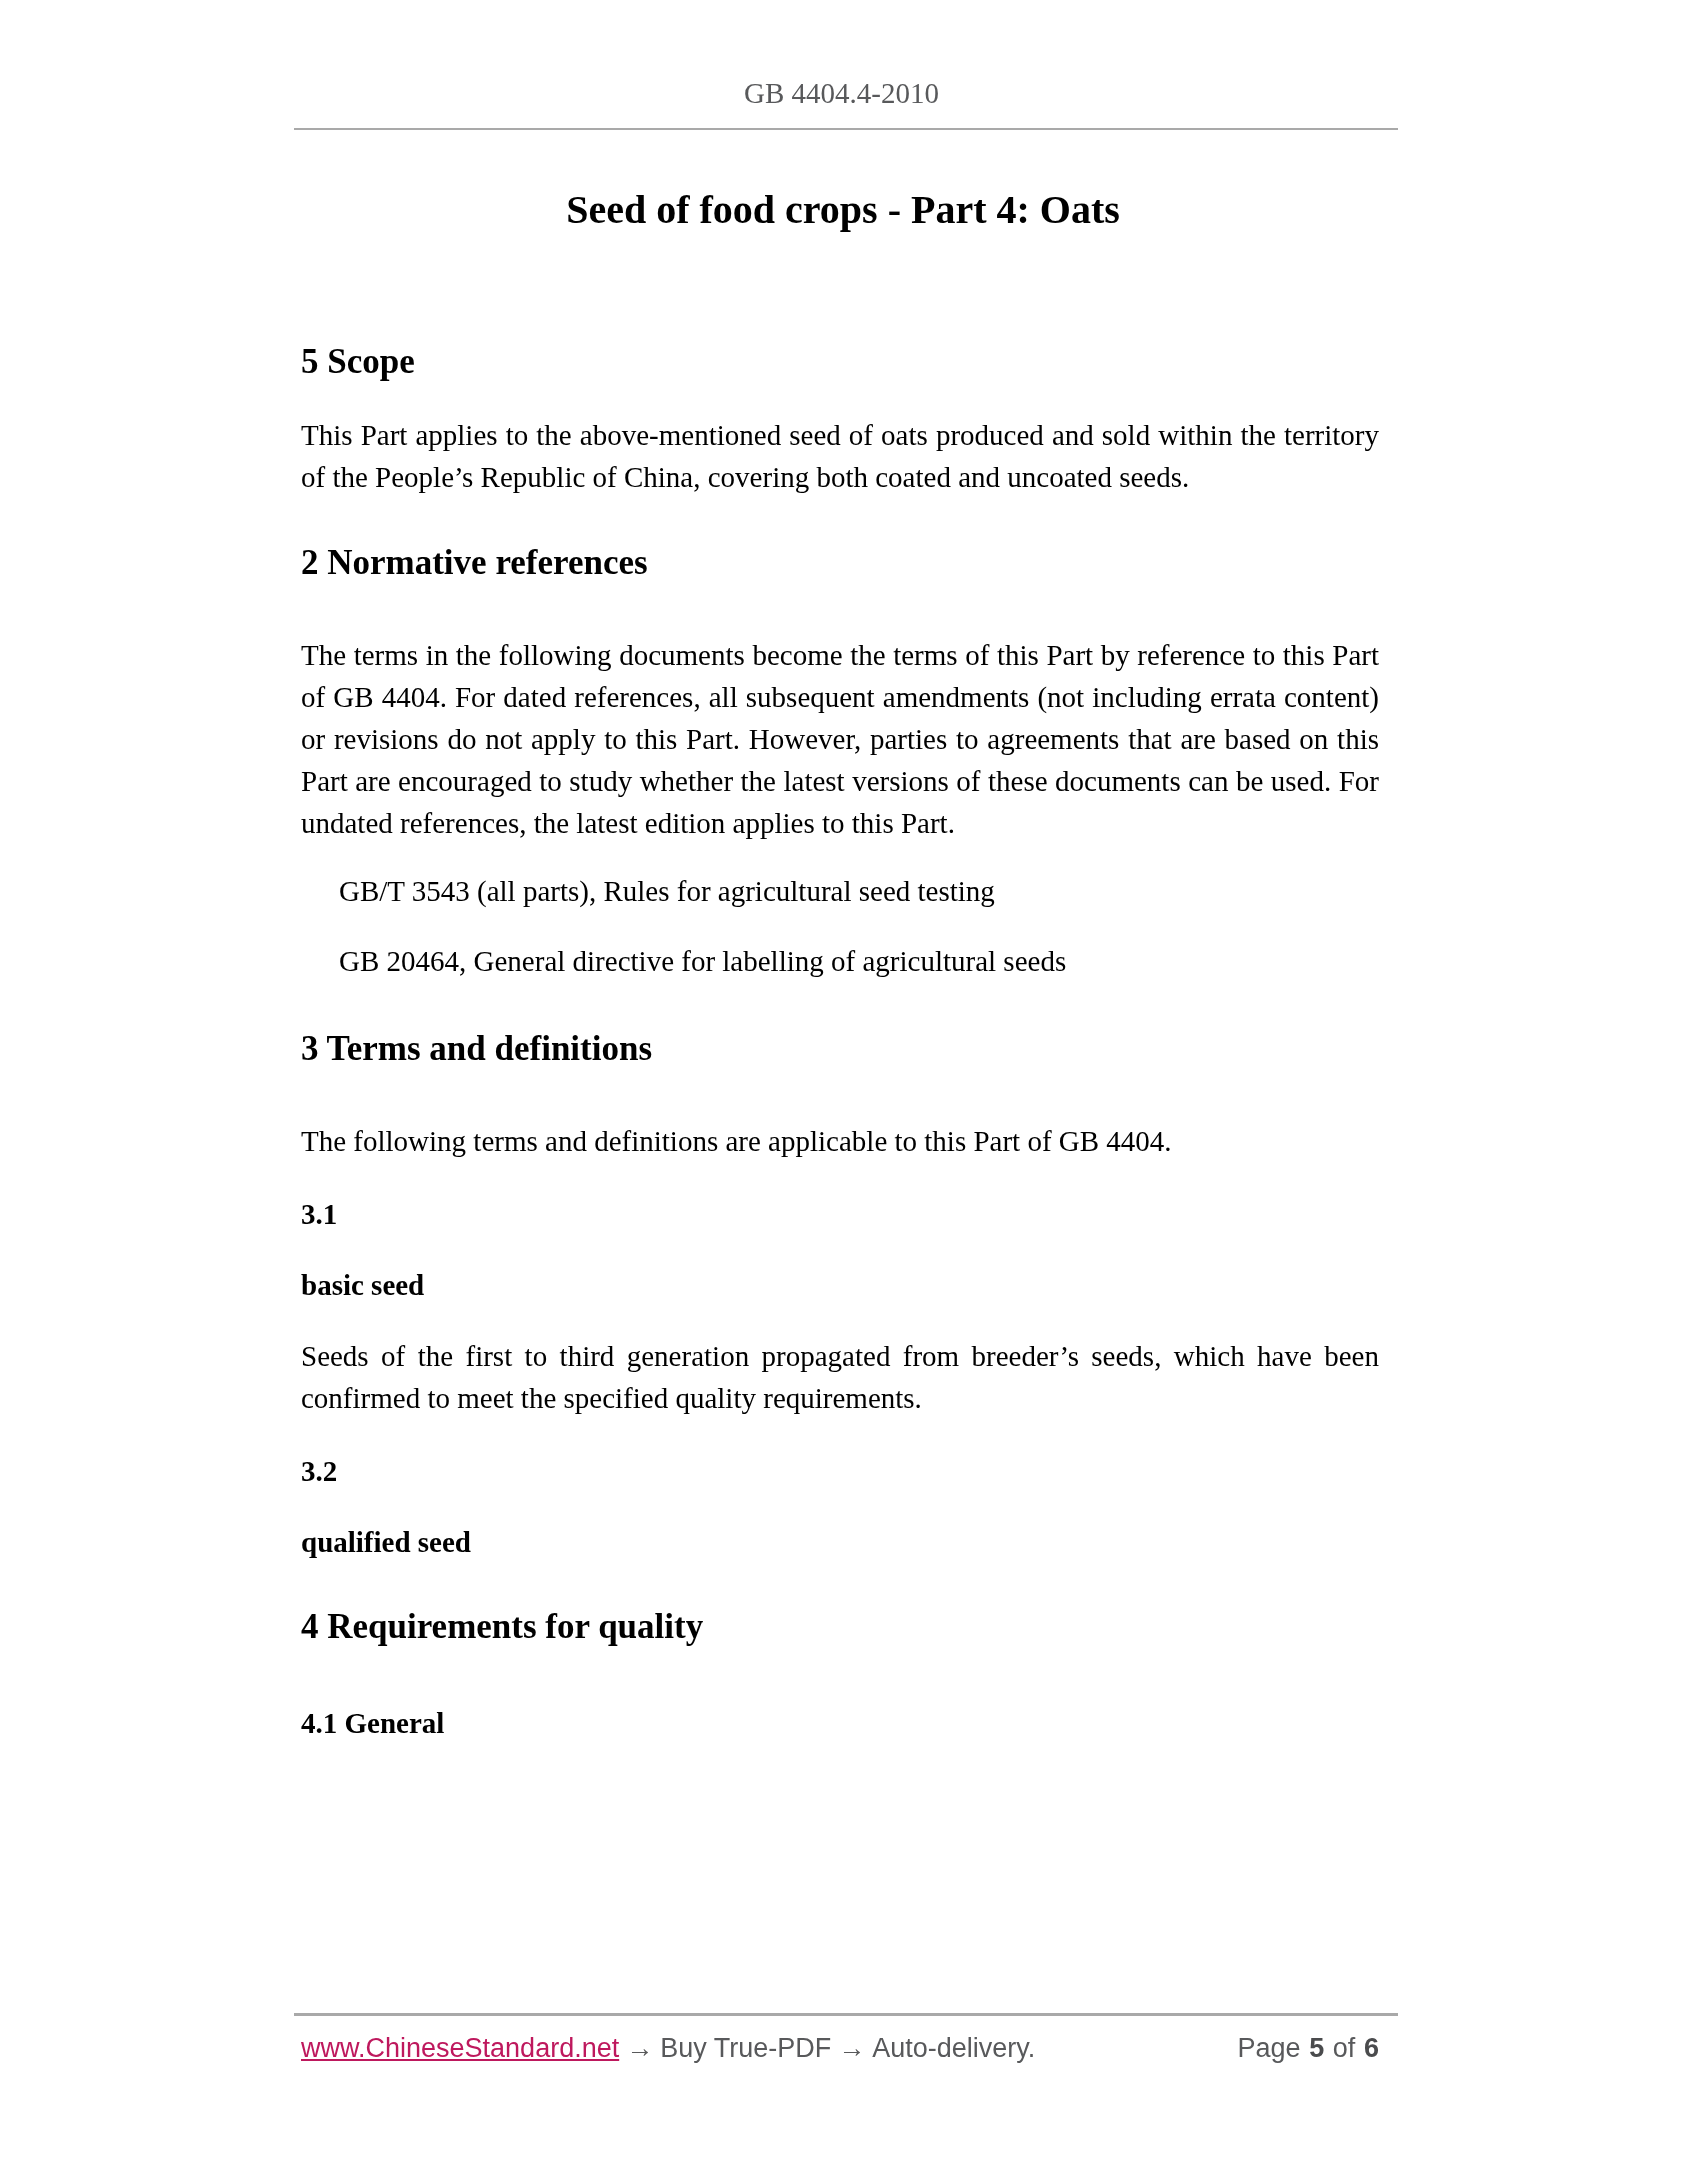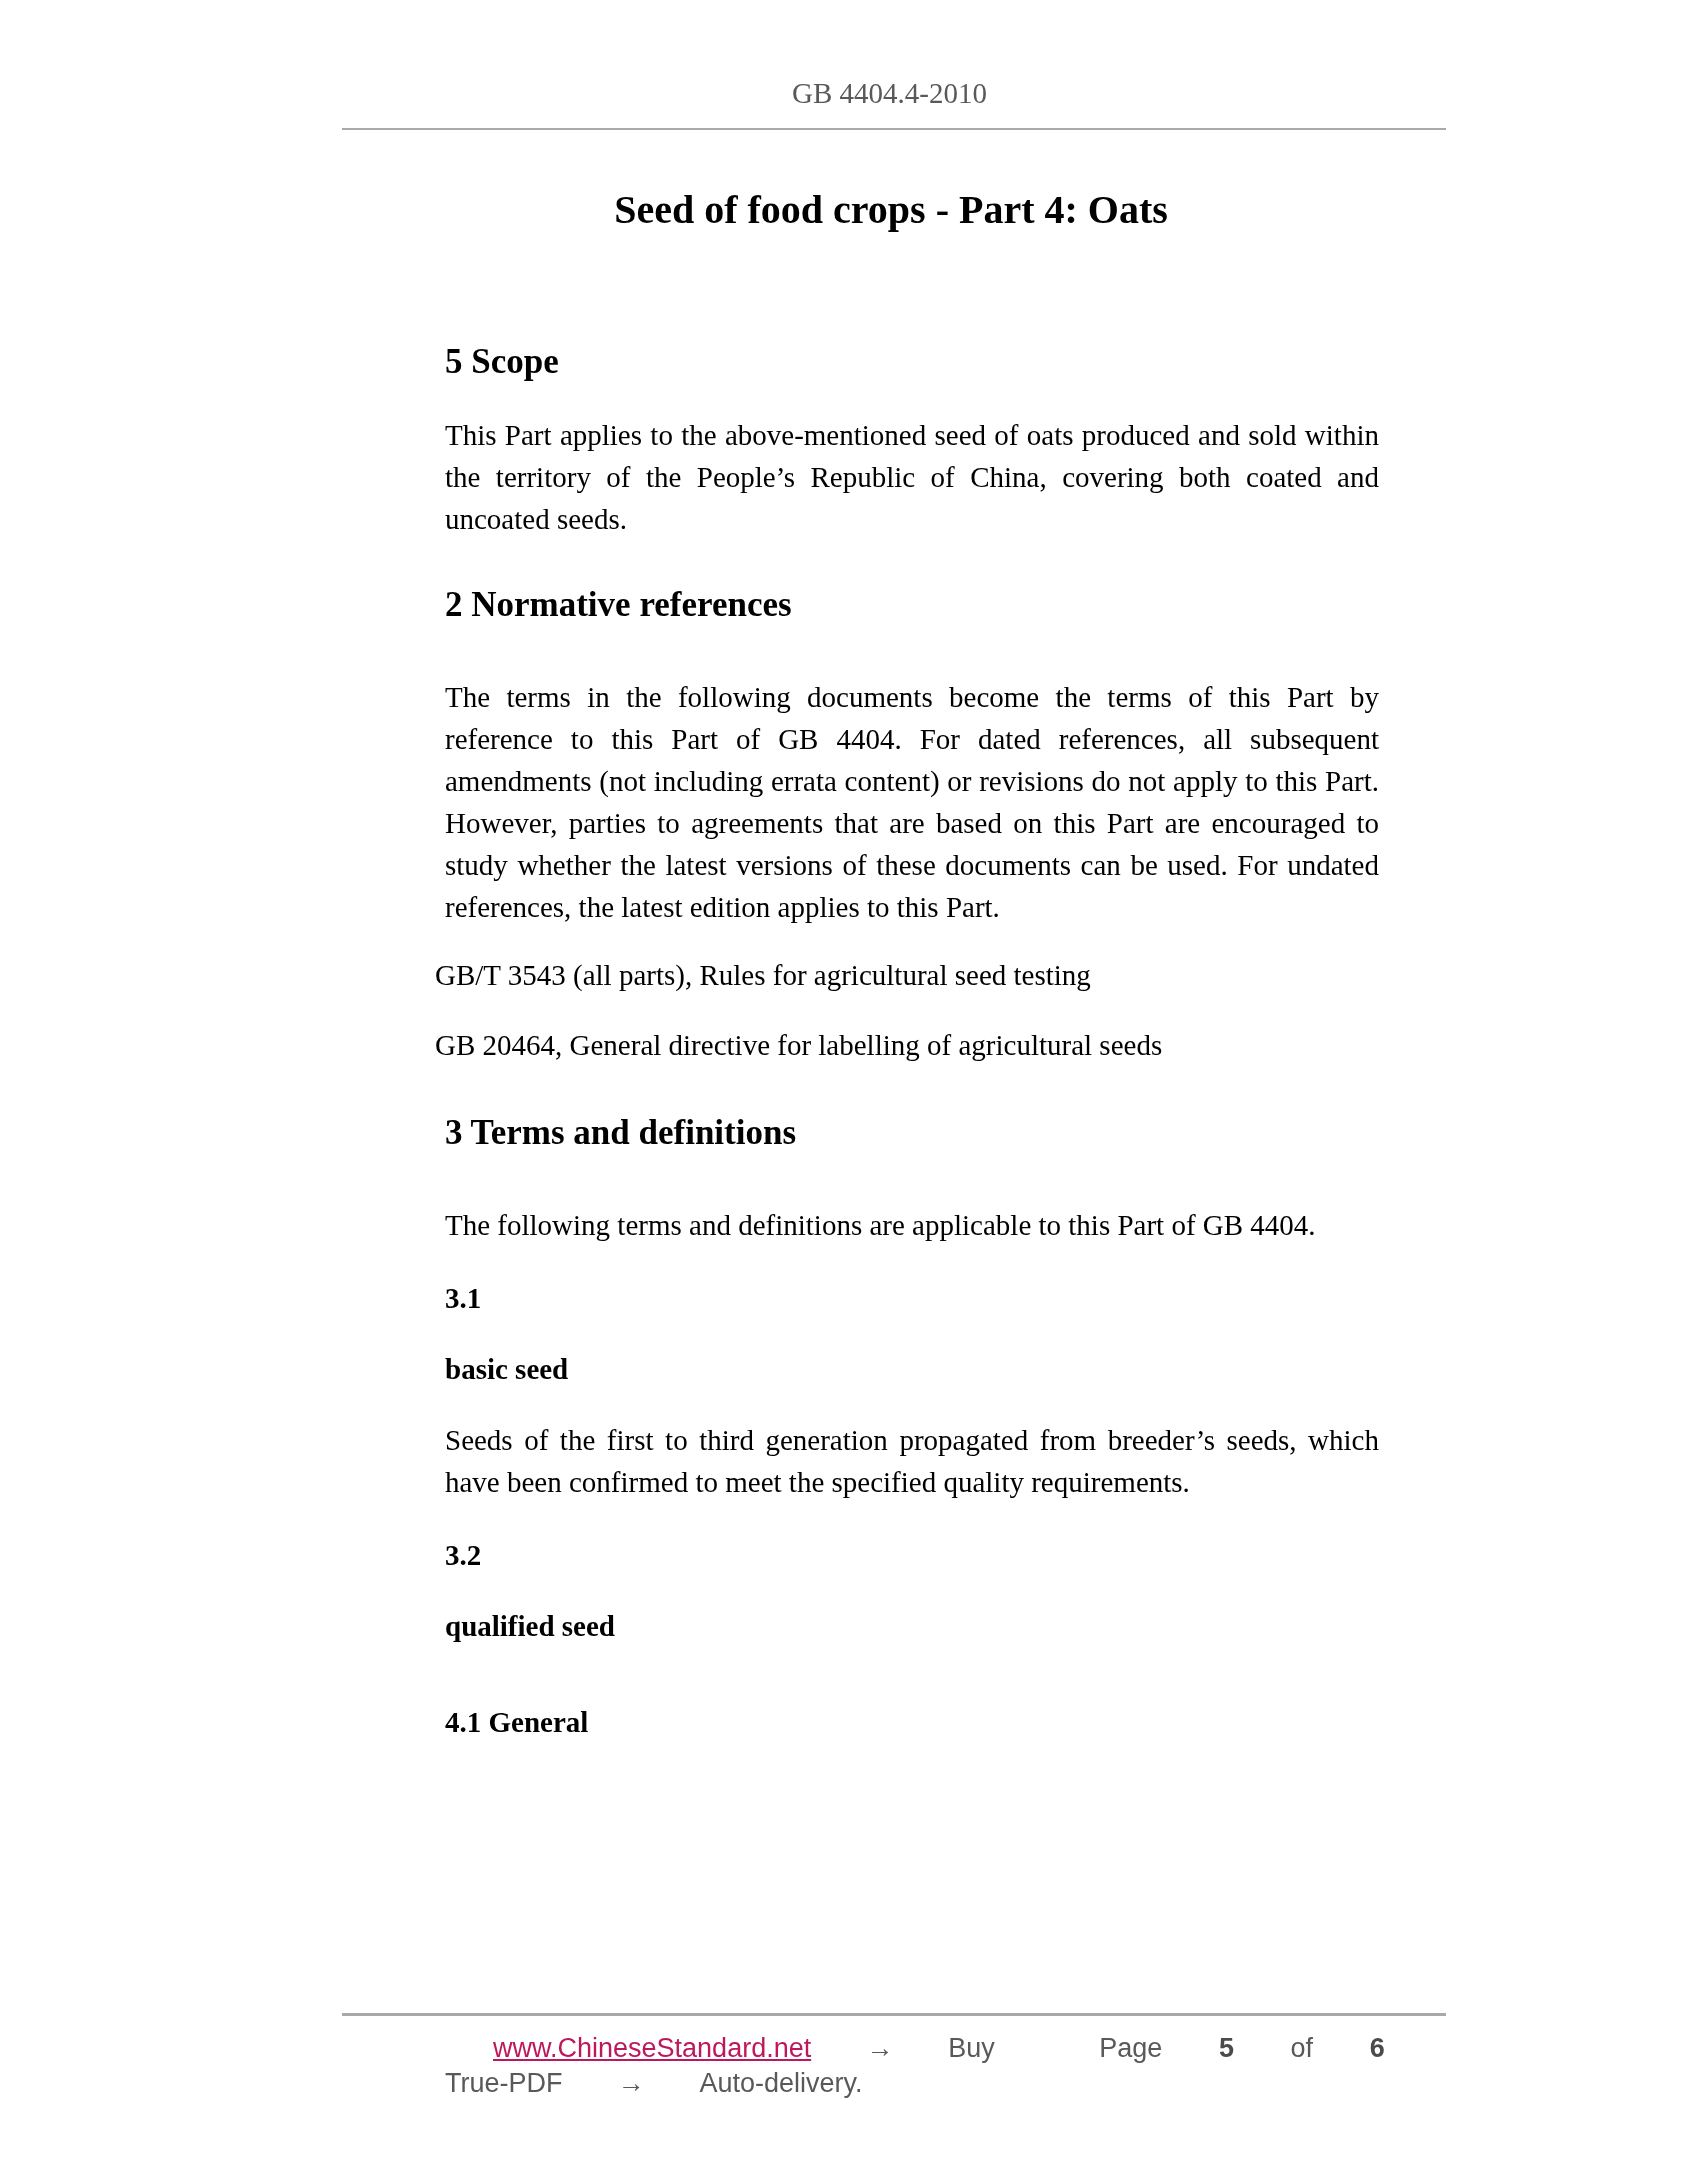--- a/index.html
+++ b/index.html
@@ -1,15 +1,15 @@
 <!DOCTYPE html>
 <html style="font-size:14px"><head>
 <meta charset="utf-8">
 <style>
-  * { box-sizing: border-box; padding-left: 48px; }
+  * { box-sizing: border-box; }
   html, body { margin: 0; padding: 0; background: #ffffff; }
 
   .page {
     position: relative;
     width: 1683px;
     height: 2177px;
     background: #ffffff;
     font-family: "Liberation Serif", "DejaVu Serif", serif;
     color: #000000;
     overflow: hidden;
@@ -137,20 +137,21 @@
 
     <p class="subhead term-name">basic seed</p>
 
     <p class="body-p def">Seeds of the first to third generation propagated from breeder’s seeds, which have been confirmed to meet the specified quality requirements.</p>
 
     <p class="subhead">3.2</p>
 
     <p class="subhead term-name">qualified seed</p>
 
 
+    <h2 class="h2 req-gap">4 Requirements for quality</h2>
 
     <p class="subhead general-gap">4.1 General</p>
 
   </div>
 
   <div class="footer">
     <div class="rule"></div>
     <div class="footer-row">
       <div class="footer-left">
         <a>www.ChineseStandard.net</a><span class="sep">→</span><span>Buy True-PDF</span><span class="sep">→</span><span>Auto-delivery.</span>

